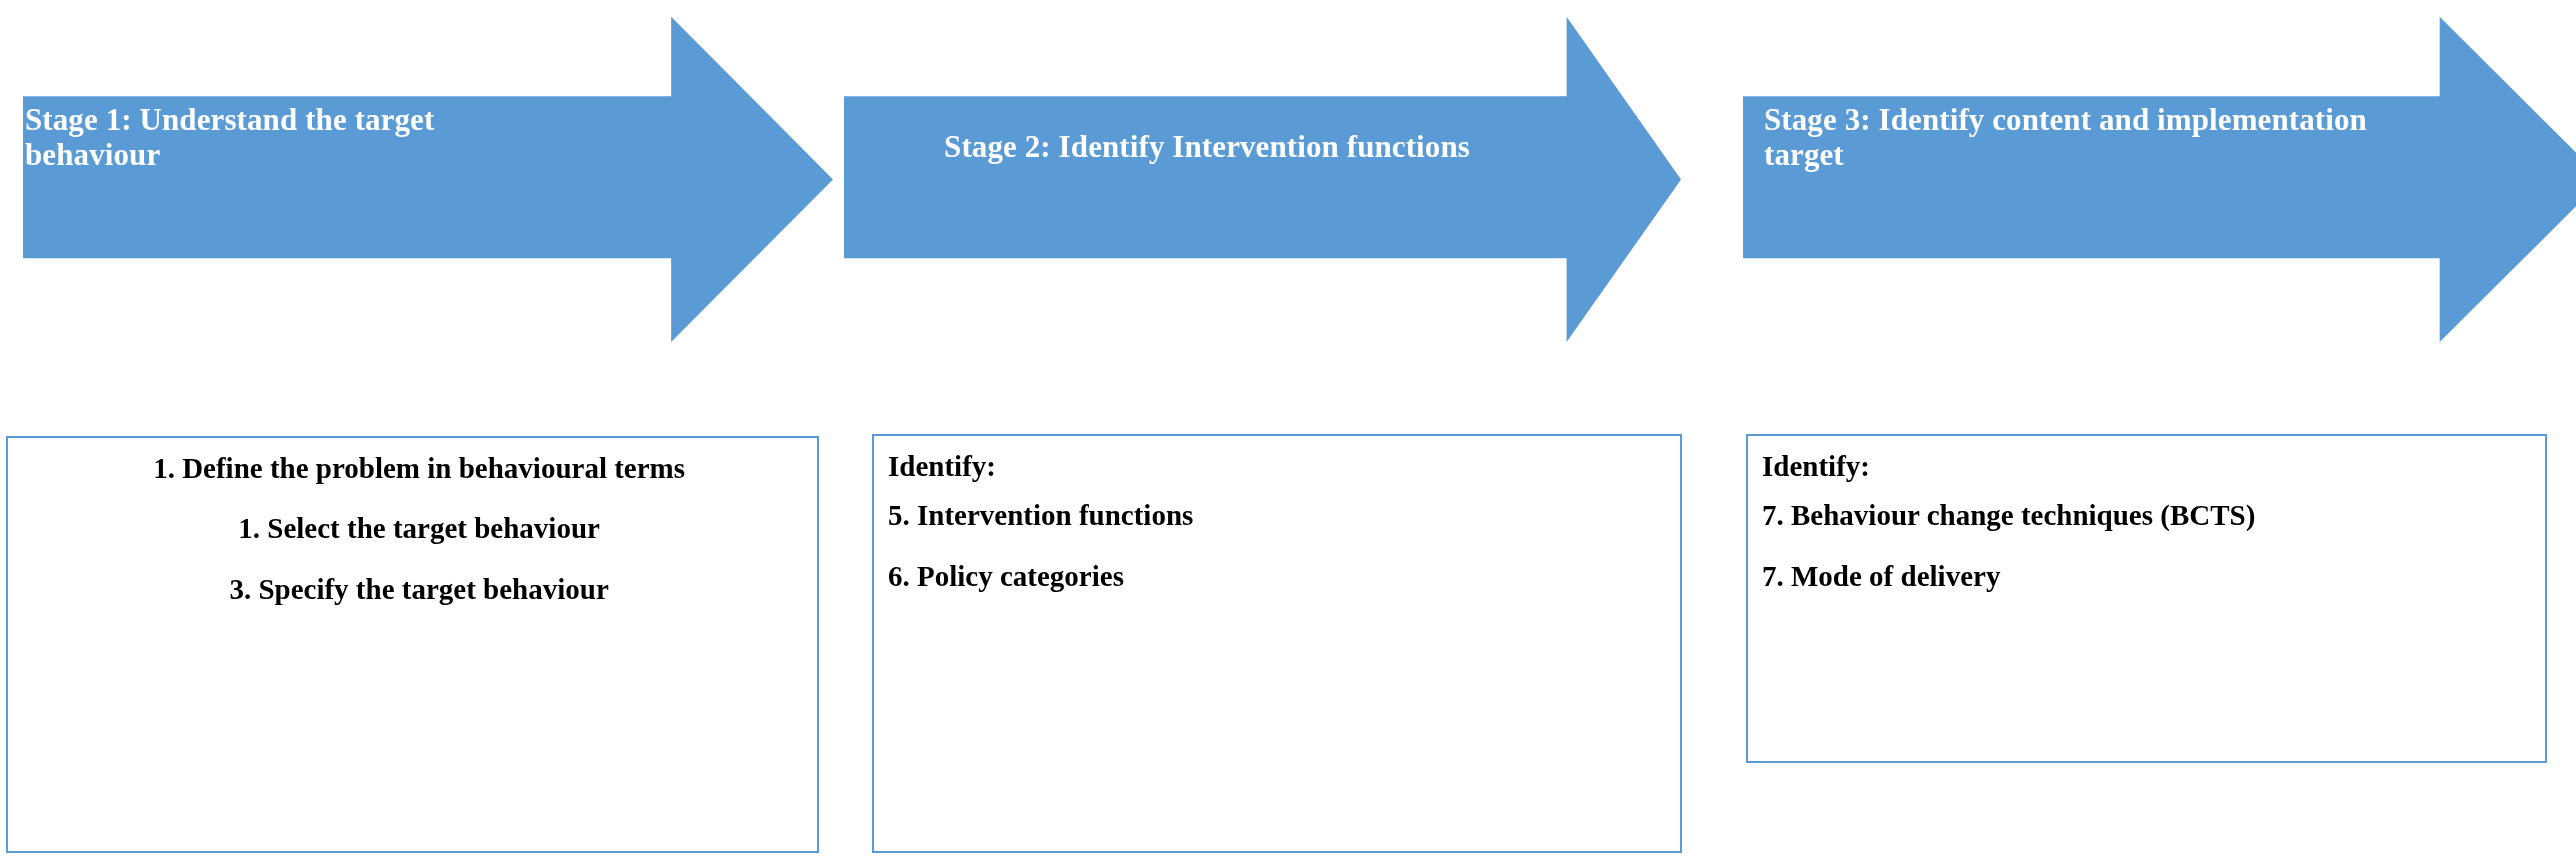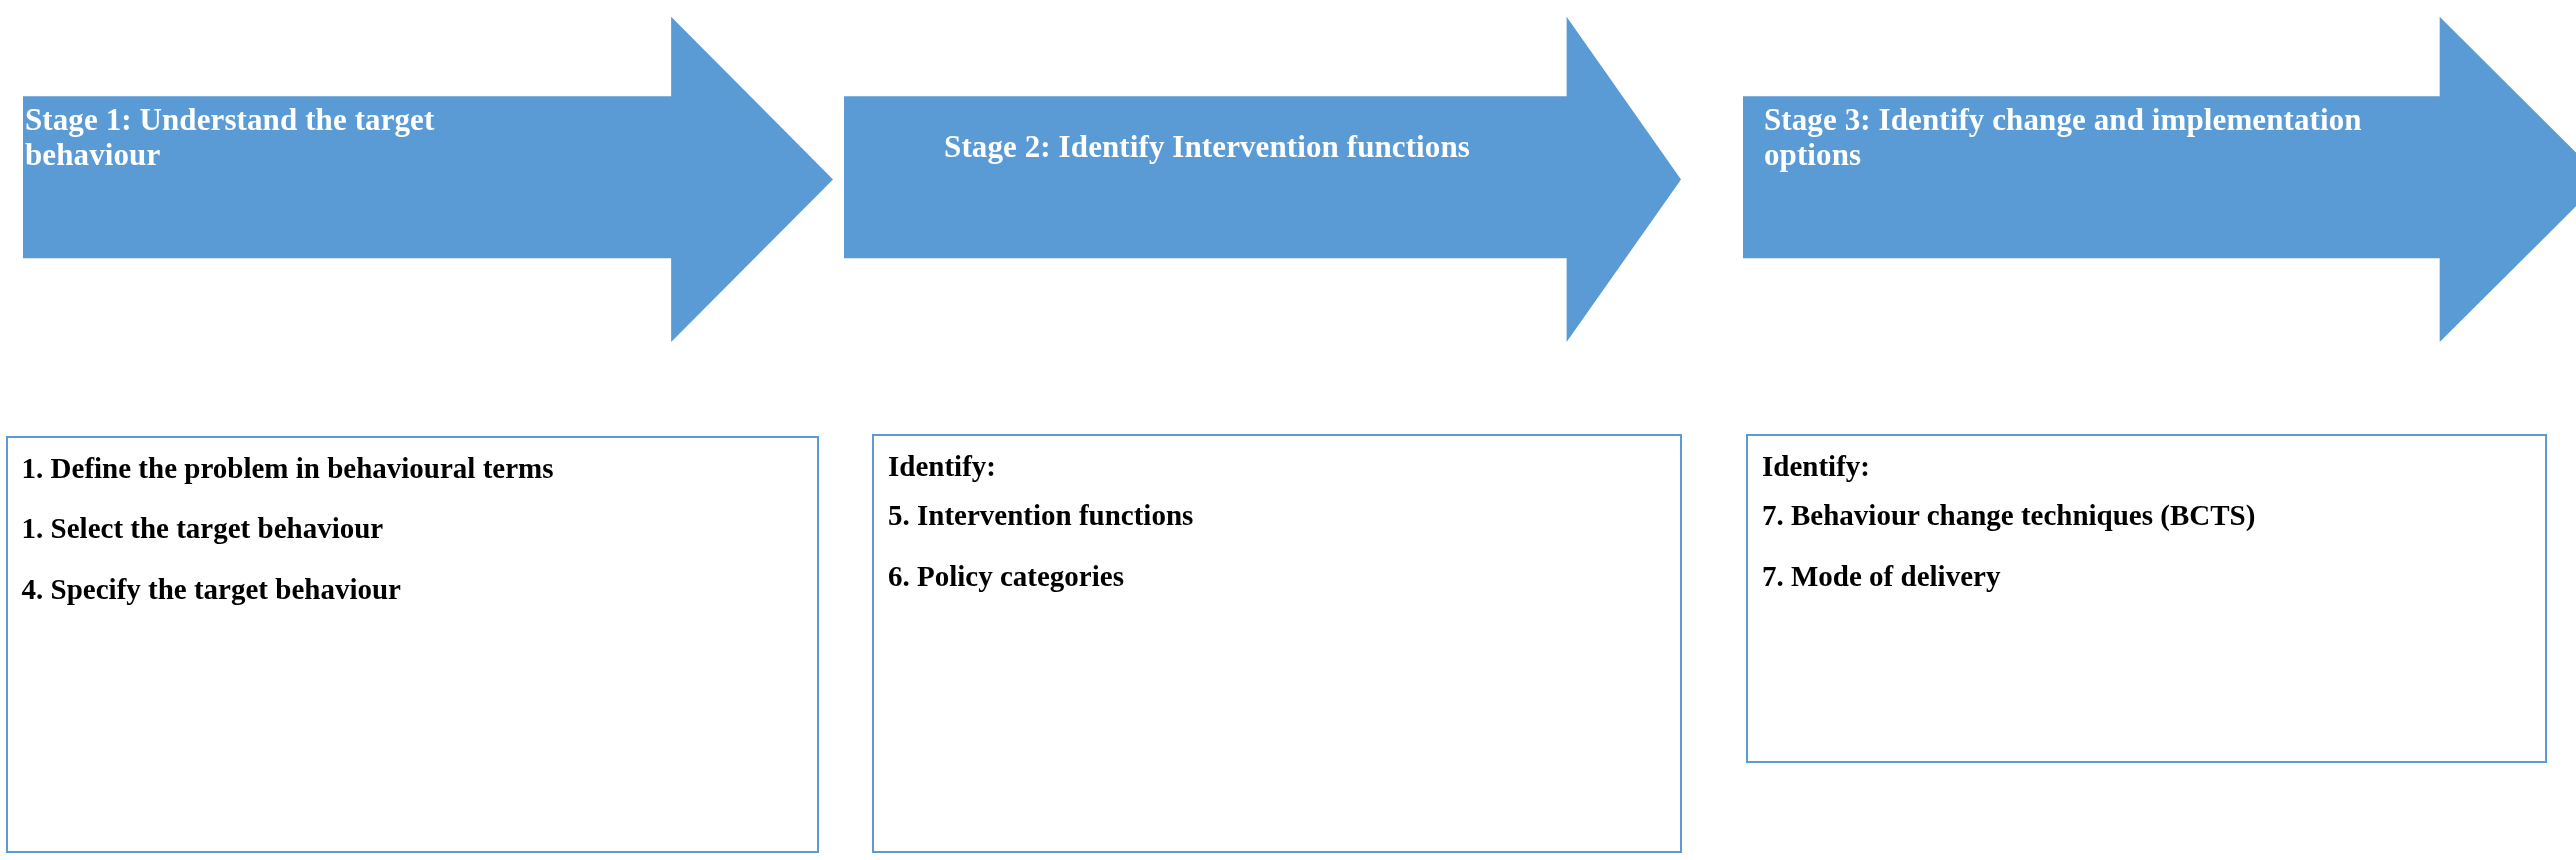--- a/index.html
+++ b/index.html
@@ -74,21 +74,21 @@
   .box-line {
     margin: 0 0 28px 0;
   }
   .box-line.tight {
     margin-bottom: 17px;
   }
   .box-line:last-child {
     margin-bottom: 0;
   }
 
-  #box-1 { left: 5.6px;    top: 436px; width: 813px; height: 417px; }
+  #box-1 { left: 5.6px;    top: 436px; width: 813px; height: 417px; text-align: center; }
   #box-2 { left: 872px; top: 434px; width: 810px; height: 419px; }
   #box-3 { left: 1746px; top: 434px; width: 801px; height: 329px; }
 </style>
 </head>
 <body>
 
 <div id="canvas">
 
   <div class="arrow-band">
 
@@ -104,28 +104,28 @@
         <polygon points="0,138 1036,138 1036,24 1200,257 1036,490 1036,370 0,370" fill="#5B9BD5"></polygon>
       </svg>
     </div>
     <div class="arrow-label" id="arrow-2-label">Stage 2: Identify Intervention functions</div>
 
     <div class="arrow" id="arrow-3">
       <svg viewBox="0 0 1199 530" preserveAspectRatio="none">
         <polygon points="0,138 998,138 998,24 1232,257 998,490 998,370 0,370" fill="#5B9BD5"></polygon>
       </svg>
     </div>
-    <div class="arrow-label" id="arrow-3-label">Stage 3: Identify change and implementation options</div>
+    <div class="arrow-label" id="arrow-3-label">Stage 3: Identify content and implementation target</div>
   </div>
 
   <div class="stage-box" id="box-1">
     <div class="box-body">
       <p class="box-line">1. Define the problem in behavioural terms</p>
       <p class="box-line">1. Select the target behaviour</p>
-      <p class="box-line">4. Specify the target behaviour</p>
+      <p class="box-line">3. Specify the target behaviour</p>
     </div>
   </div>
 
   <div class="stage-box" id="box-2">
     <div class="box-body">
       <p class="box-line tight">Identify:</p>
       <p class="box-line">5. Intervention functions</p>
       <p class="box-line">6. Policy categories</p>
     </div>
   </div>

